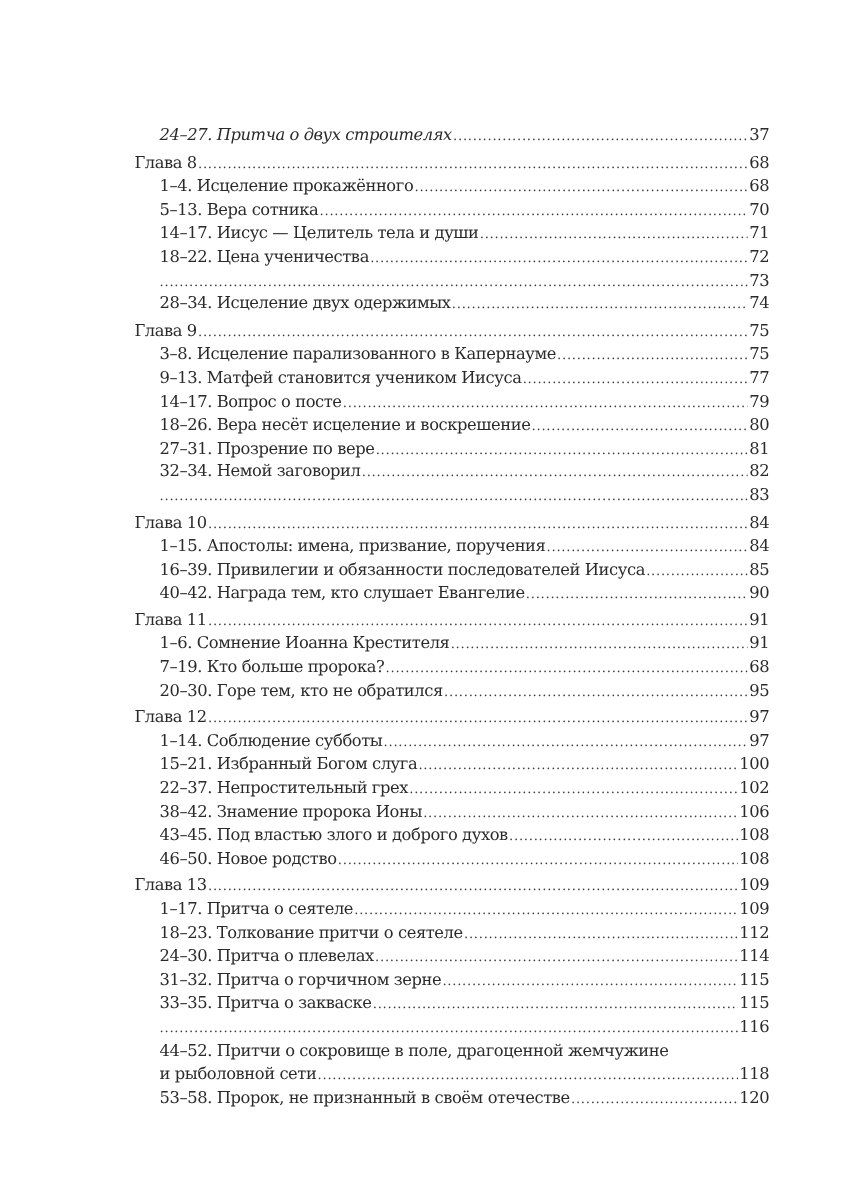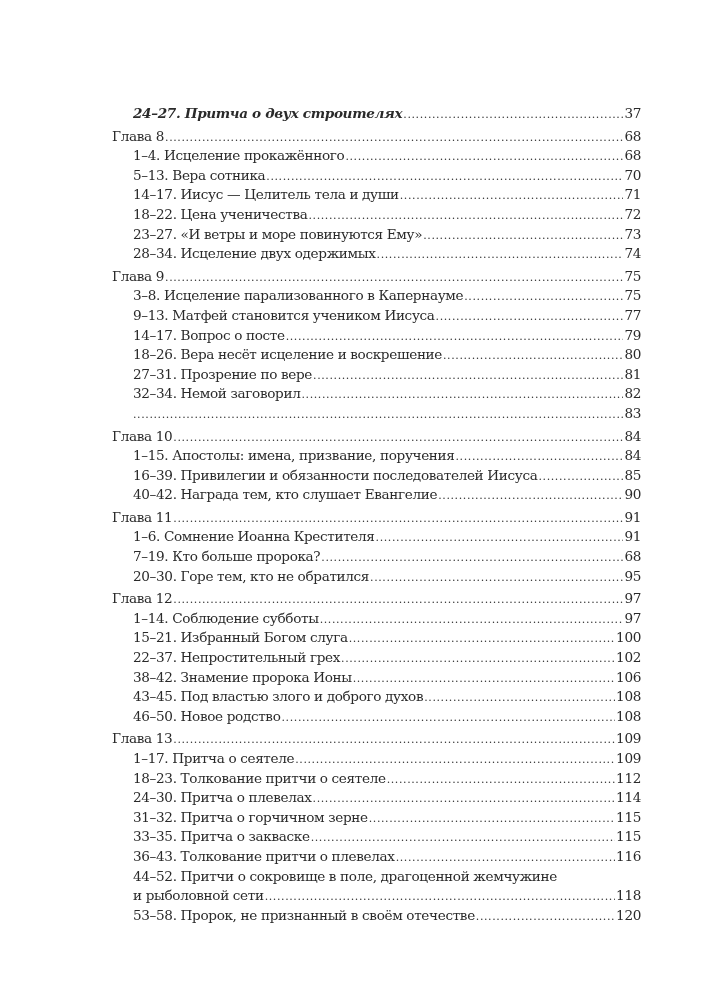--- a/index.html
+++ b/index.html
@@ -13,21 +13,21 @@
   }
   .row {
     position: relative;
     display: flex; align-items: baseline;
     font-size: 13.6px; line-height: 19.6px; height: 19.6px;
     white-space: nowrap; overflow: hidden;
     letter-spacing: -0.35px;
   }
   .row.chapter { margin-top: 3px; }
   .row.item { padding-left: 21px; }
-  .row.italic .title { font-style: italic; font-weight: bold; }
+  .row.italic .title { font-style: italic; }
   .row .title { flex: 0 0 auto; background: #fff; padding-right: 1px; }
   .row .leader {
     flex: 1 1 auto; overflow: hidden; white-space: nowrap;
     color: #3a3a3a; letter-spacing: 0.6px; font-size: 11px;
   }
   .row .leader::after {
     content: "............................................................................................................................................................................................................................";
   }
   .row .page { flex: 0 0 auto; padding-left: 1px; }
   .row.wrap-first { height: 19.6px; justify-content: flex-end; }
@@ -61,21 +61,20 @@
       <span class="title">14–17. Иисус — Целитель тела и души</span>
       <span class="leader"></span>
       <span class="page">71</span>
     </div>
     <div class="row item">
       <span class="title">18–22. Цена ученичества</span>
       <span class="leader"></span>
       <span class="page">72</span>
     </div>
     <div class="row item">
-      <span class="title">23–27. «И ветры и море повинуются Ему»</span>
       <span class="leader"></span>
       <span class="page">73</span>
     </div>
     <div class="row item">
       <span class="title">28–34. Исцеление двух одержимых</span>
       <span class="leader"></span>
       <span class="page">74</span>
     </div>
     <div class="row chapter">
       <span class="title">Глава 9</span>
@@ -215,21 +214,20 @@
       <span class="title">31–32. Притча о горчичном зерне</span>
       <span class="leader"></span>
       <span class="page">115</span>
     </div>
     <div class="row item">
       <span class="title">33–35. Притча о закваске</span>
       <span class="leader"></span>
       <span class="page">115</span>
     </div>
     <div class="row item">
-      <span class="title">36–43. Толкование притчи о плевелах</span>
       <span class="leader"></span>
       <span class="page">116</span>
     </div>
     <div class="row item wrap-first">
       <span class="title">44–52. Притчи о сокровище в поле, драгоценной жемчужине</span>
       <span class="leader"></span>
     </div>
     <div class="row item">
       <span class="title">и рыболовной сети</span>
       <span class="leader"></span>

